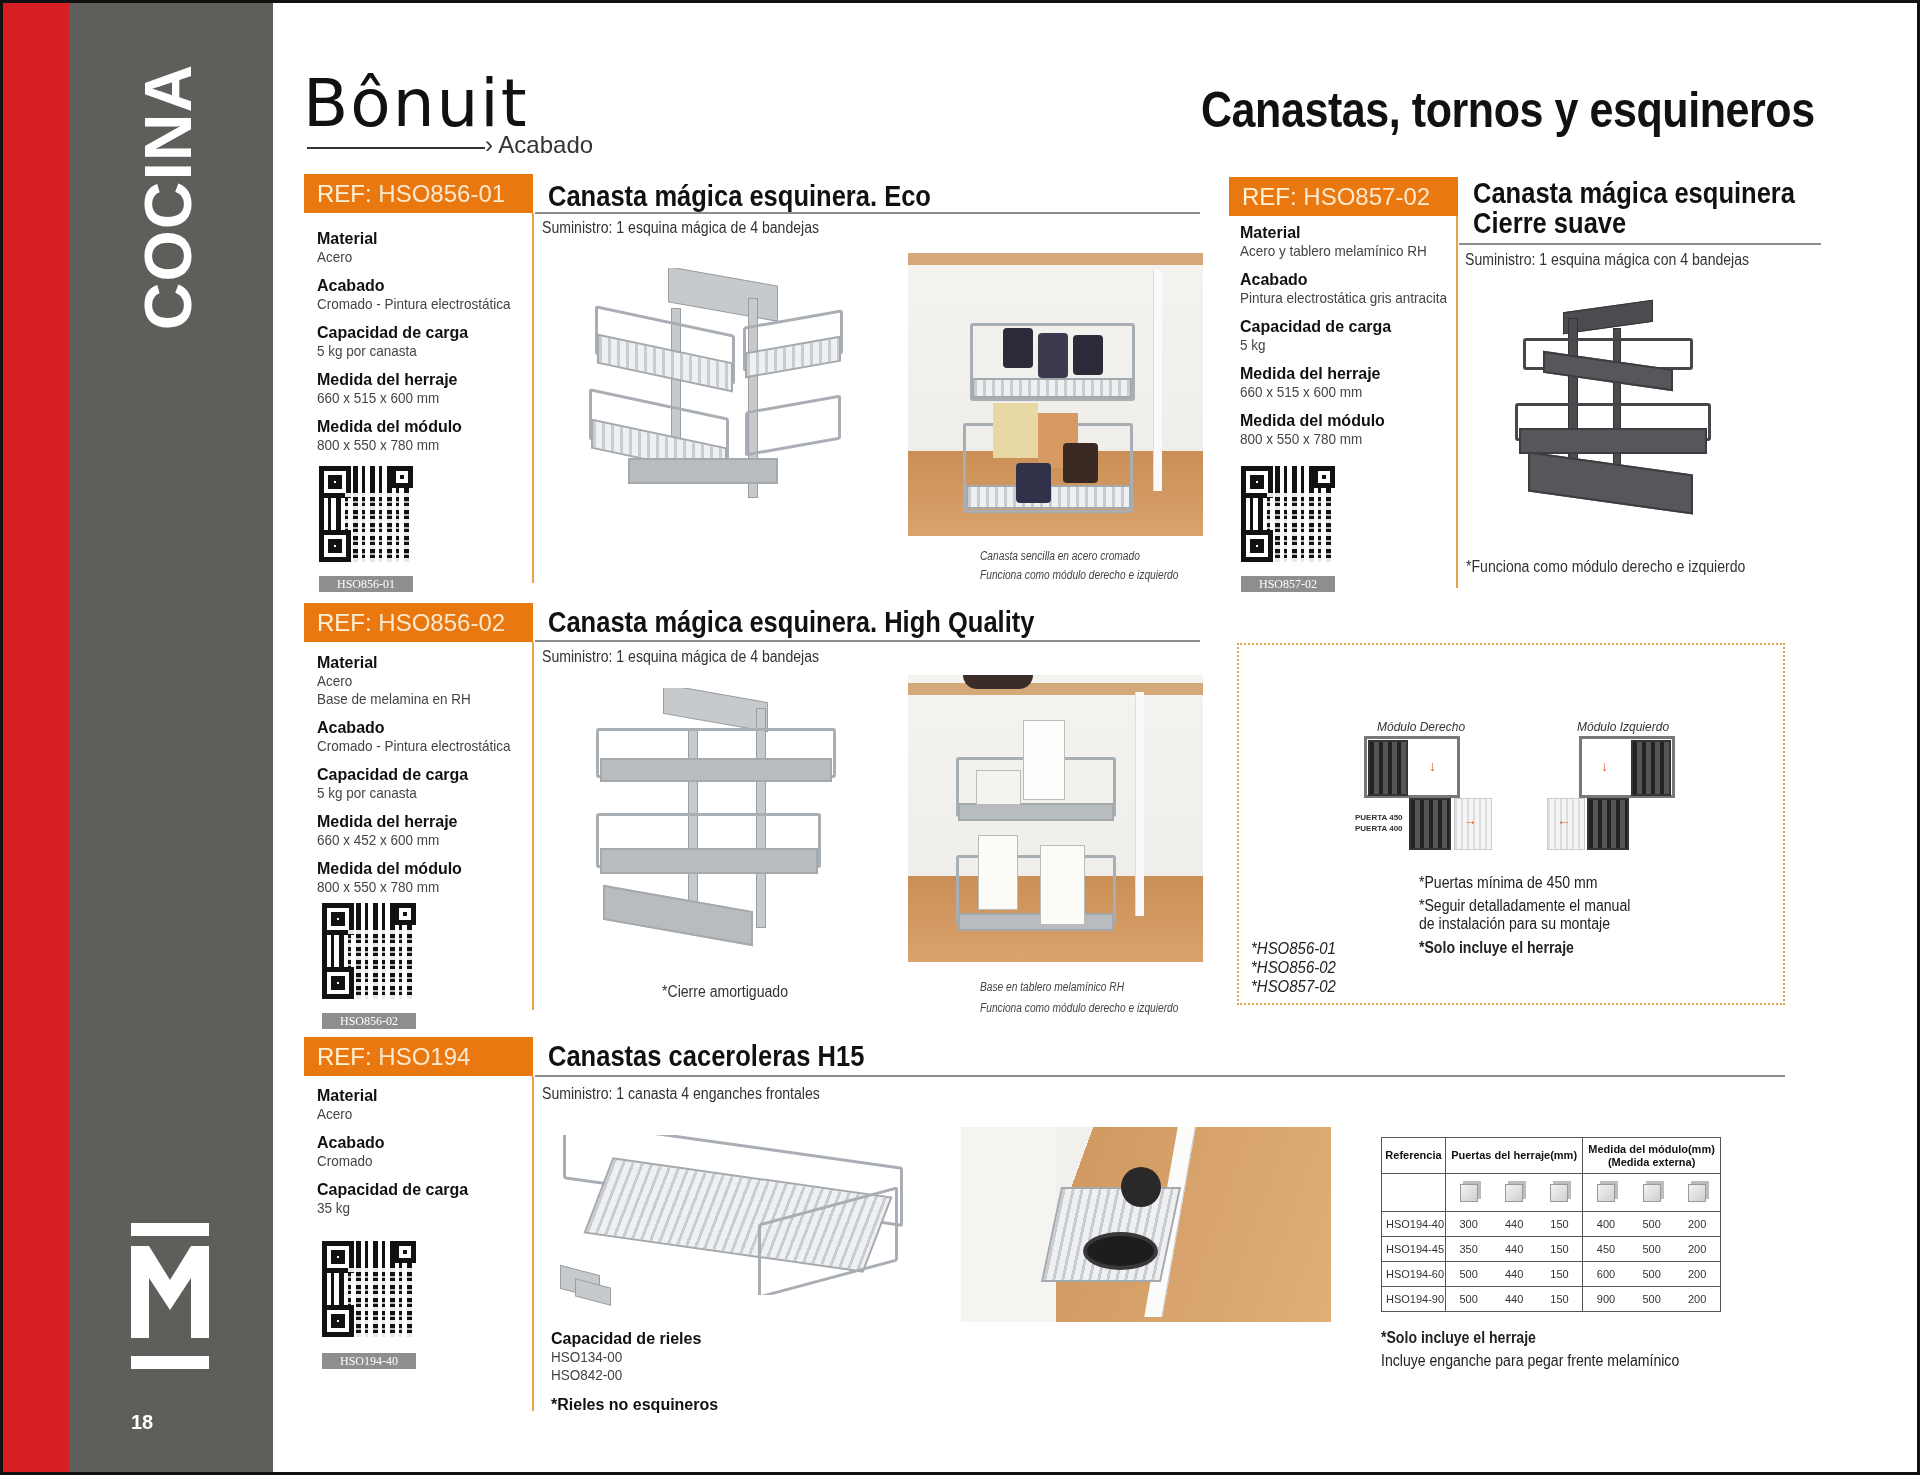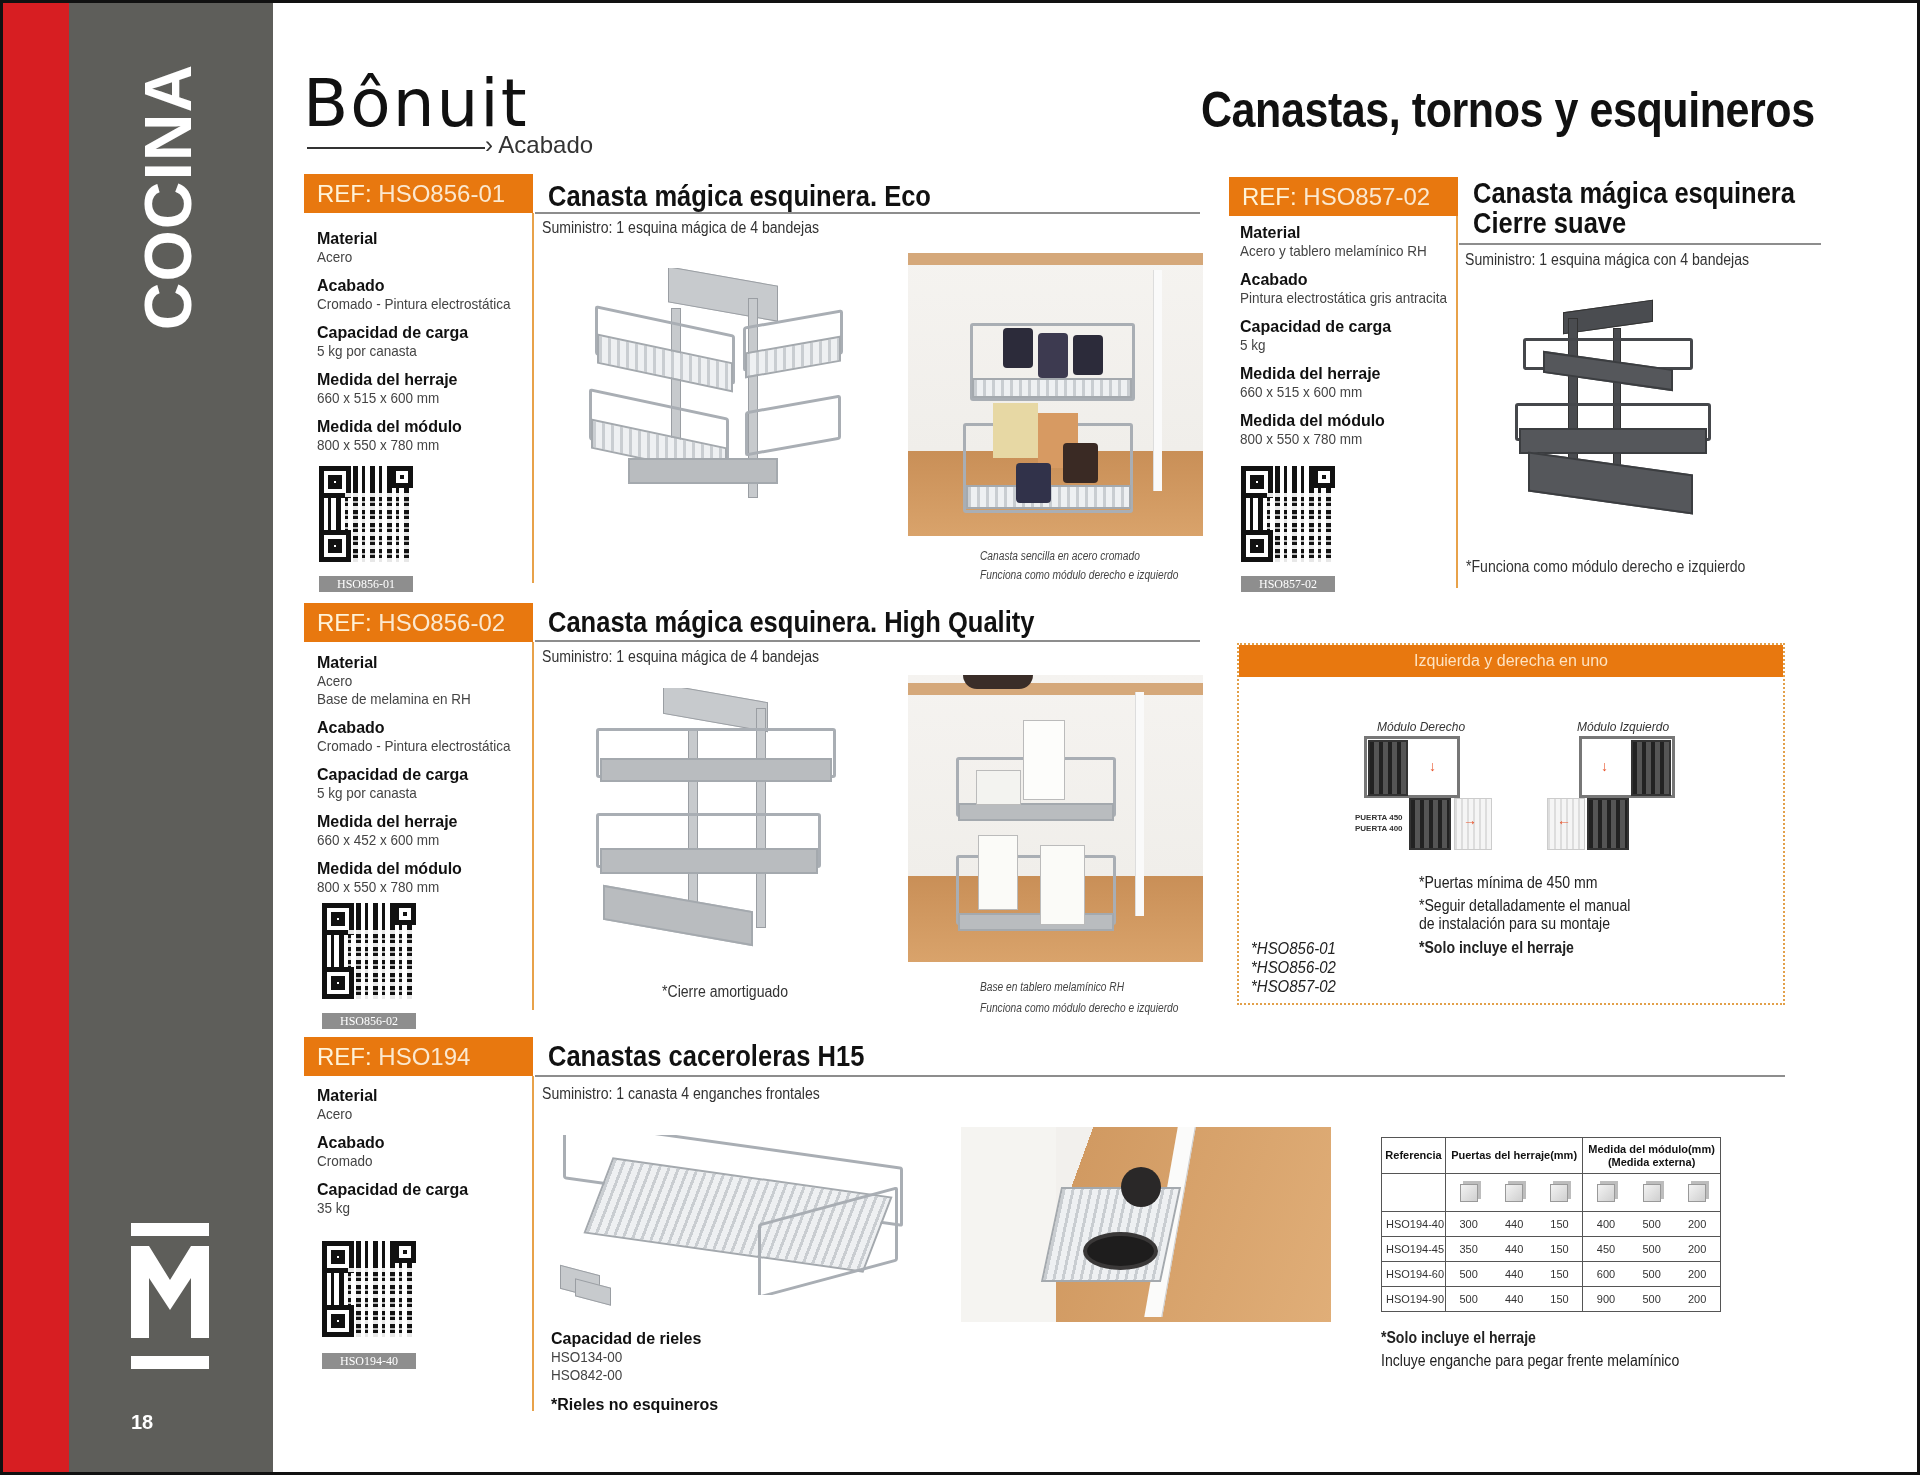--- a/index.html
+++ b/index.html
@@ -290,21 +290,20 @@
     <div class="tray solid" style="left:50px; top:238px; width:156px; height:18px;"></div>
     <div style="position:absolute; left:115px; top:45px; width:42px; height:80px; background:#fdfdfb; border:1px solid #bbb;"></div>
     <div style="position:absolute; left:68px; top:95px; width:45px; height:35px; background:#f3f3f0; border:1px solid #bbb;"></div>
     <div style="position:absolute; left:70px; top:160px; width:40px; height:75px; background:#fbfbf8; border:1px solid #bbb;"></div>
     <div style="position:absolute; left:132px; top:170px; width:45px; height:80px; background:#fbfbf8; border:1px solid #bbb;"></div>
   </div>
   <div class="caption" style="left:977px; top:975px;">Base en tablero melamínico RH</div>
   <div class="caption" style="left:977px; top:996px;">Funciona como módulo derecho e izquierdo</div>
 
   <div class="info-box">
-    <div class="info-head">Izquierda y derecha en uno</div>
 
     <div class="diagram" style="left:120px; top:75px;">
       <div class="lbl" style="left:18px;">Módulo Derecho</div>
       <div class="cab" style="left:5px; top:16px; width:96px; height:62px;"></div>
       <div class="basket-dark" style="left:9px; top:20px; width:40px; height:56px;"></div>
       <div class="arrow" style="left:70px; top:38px;">↓</div>
       <div class="basket-dark" style="left:50px; top:78px; width:42px; height:52px;"></div>
       <div class="basket-light" style="left:95px; top:78px; width:38px; height:52px;"></div>
       <div class="arrow" style="left:104px; top:92px;">→</div>
       <div class="puerta" style="left:-4px; top:92px;">

